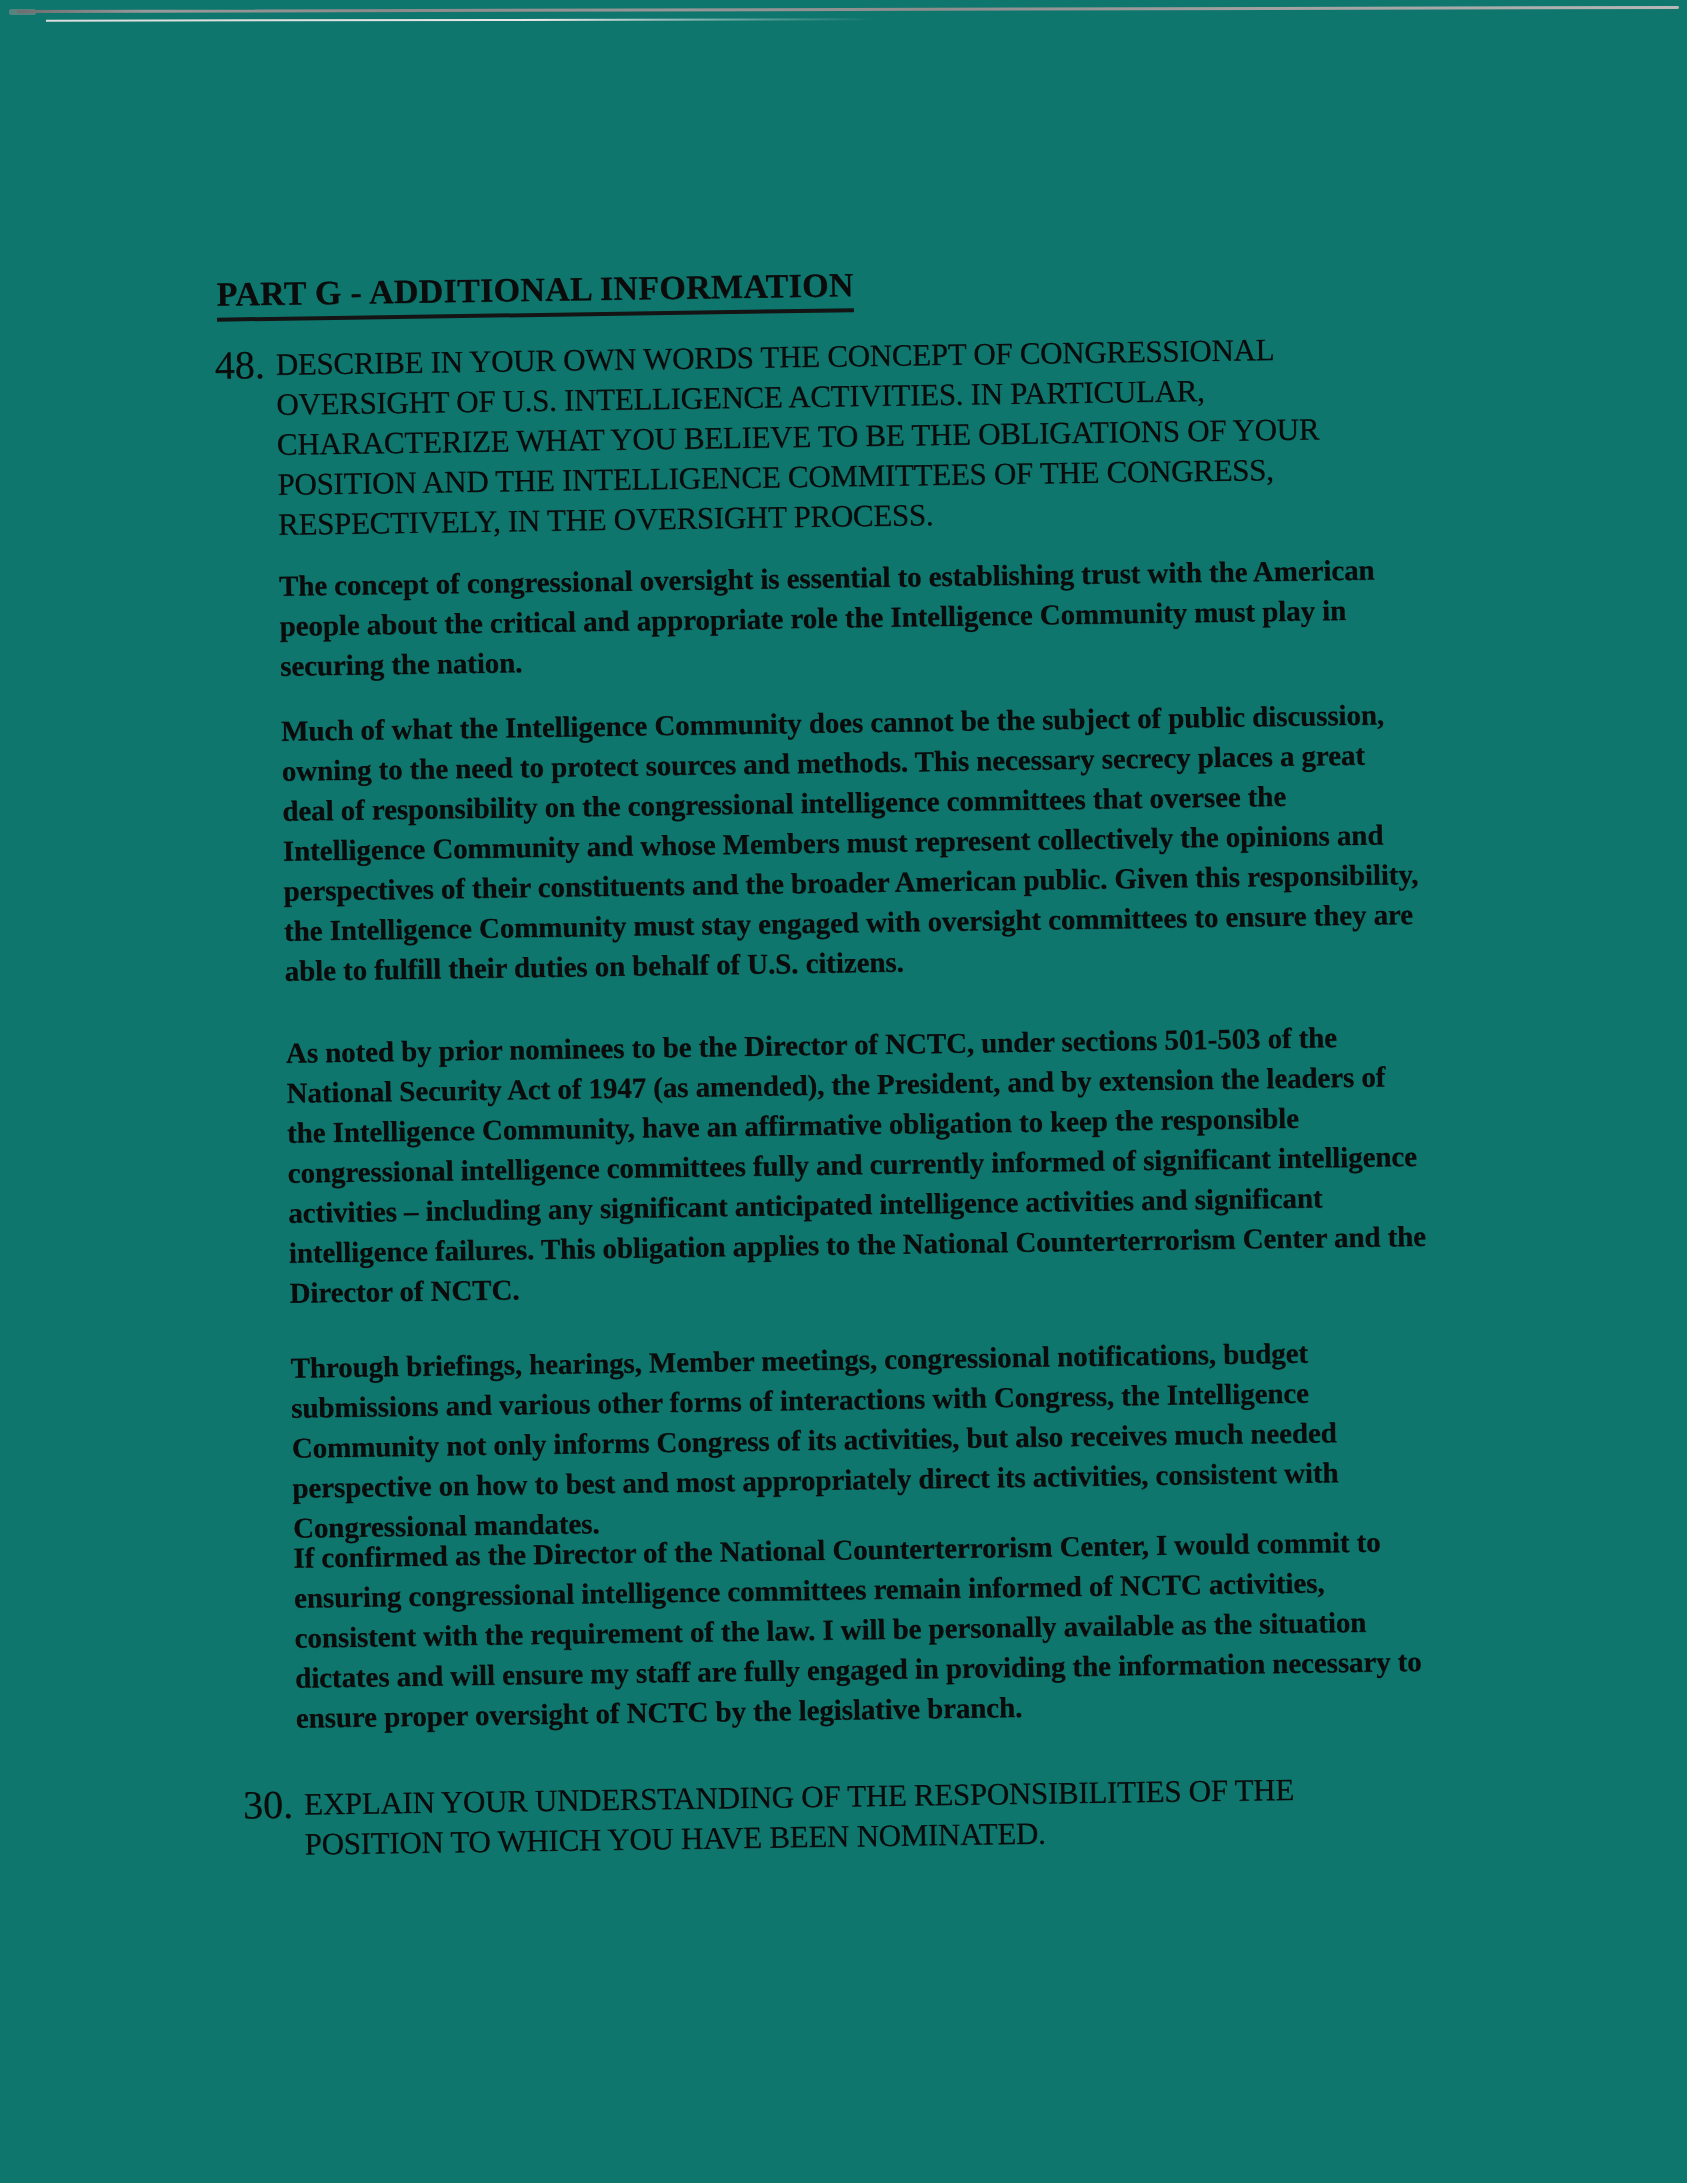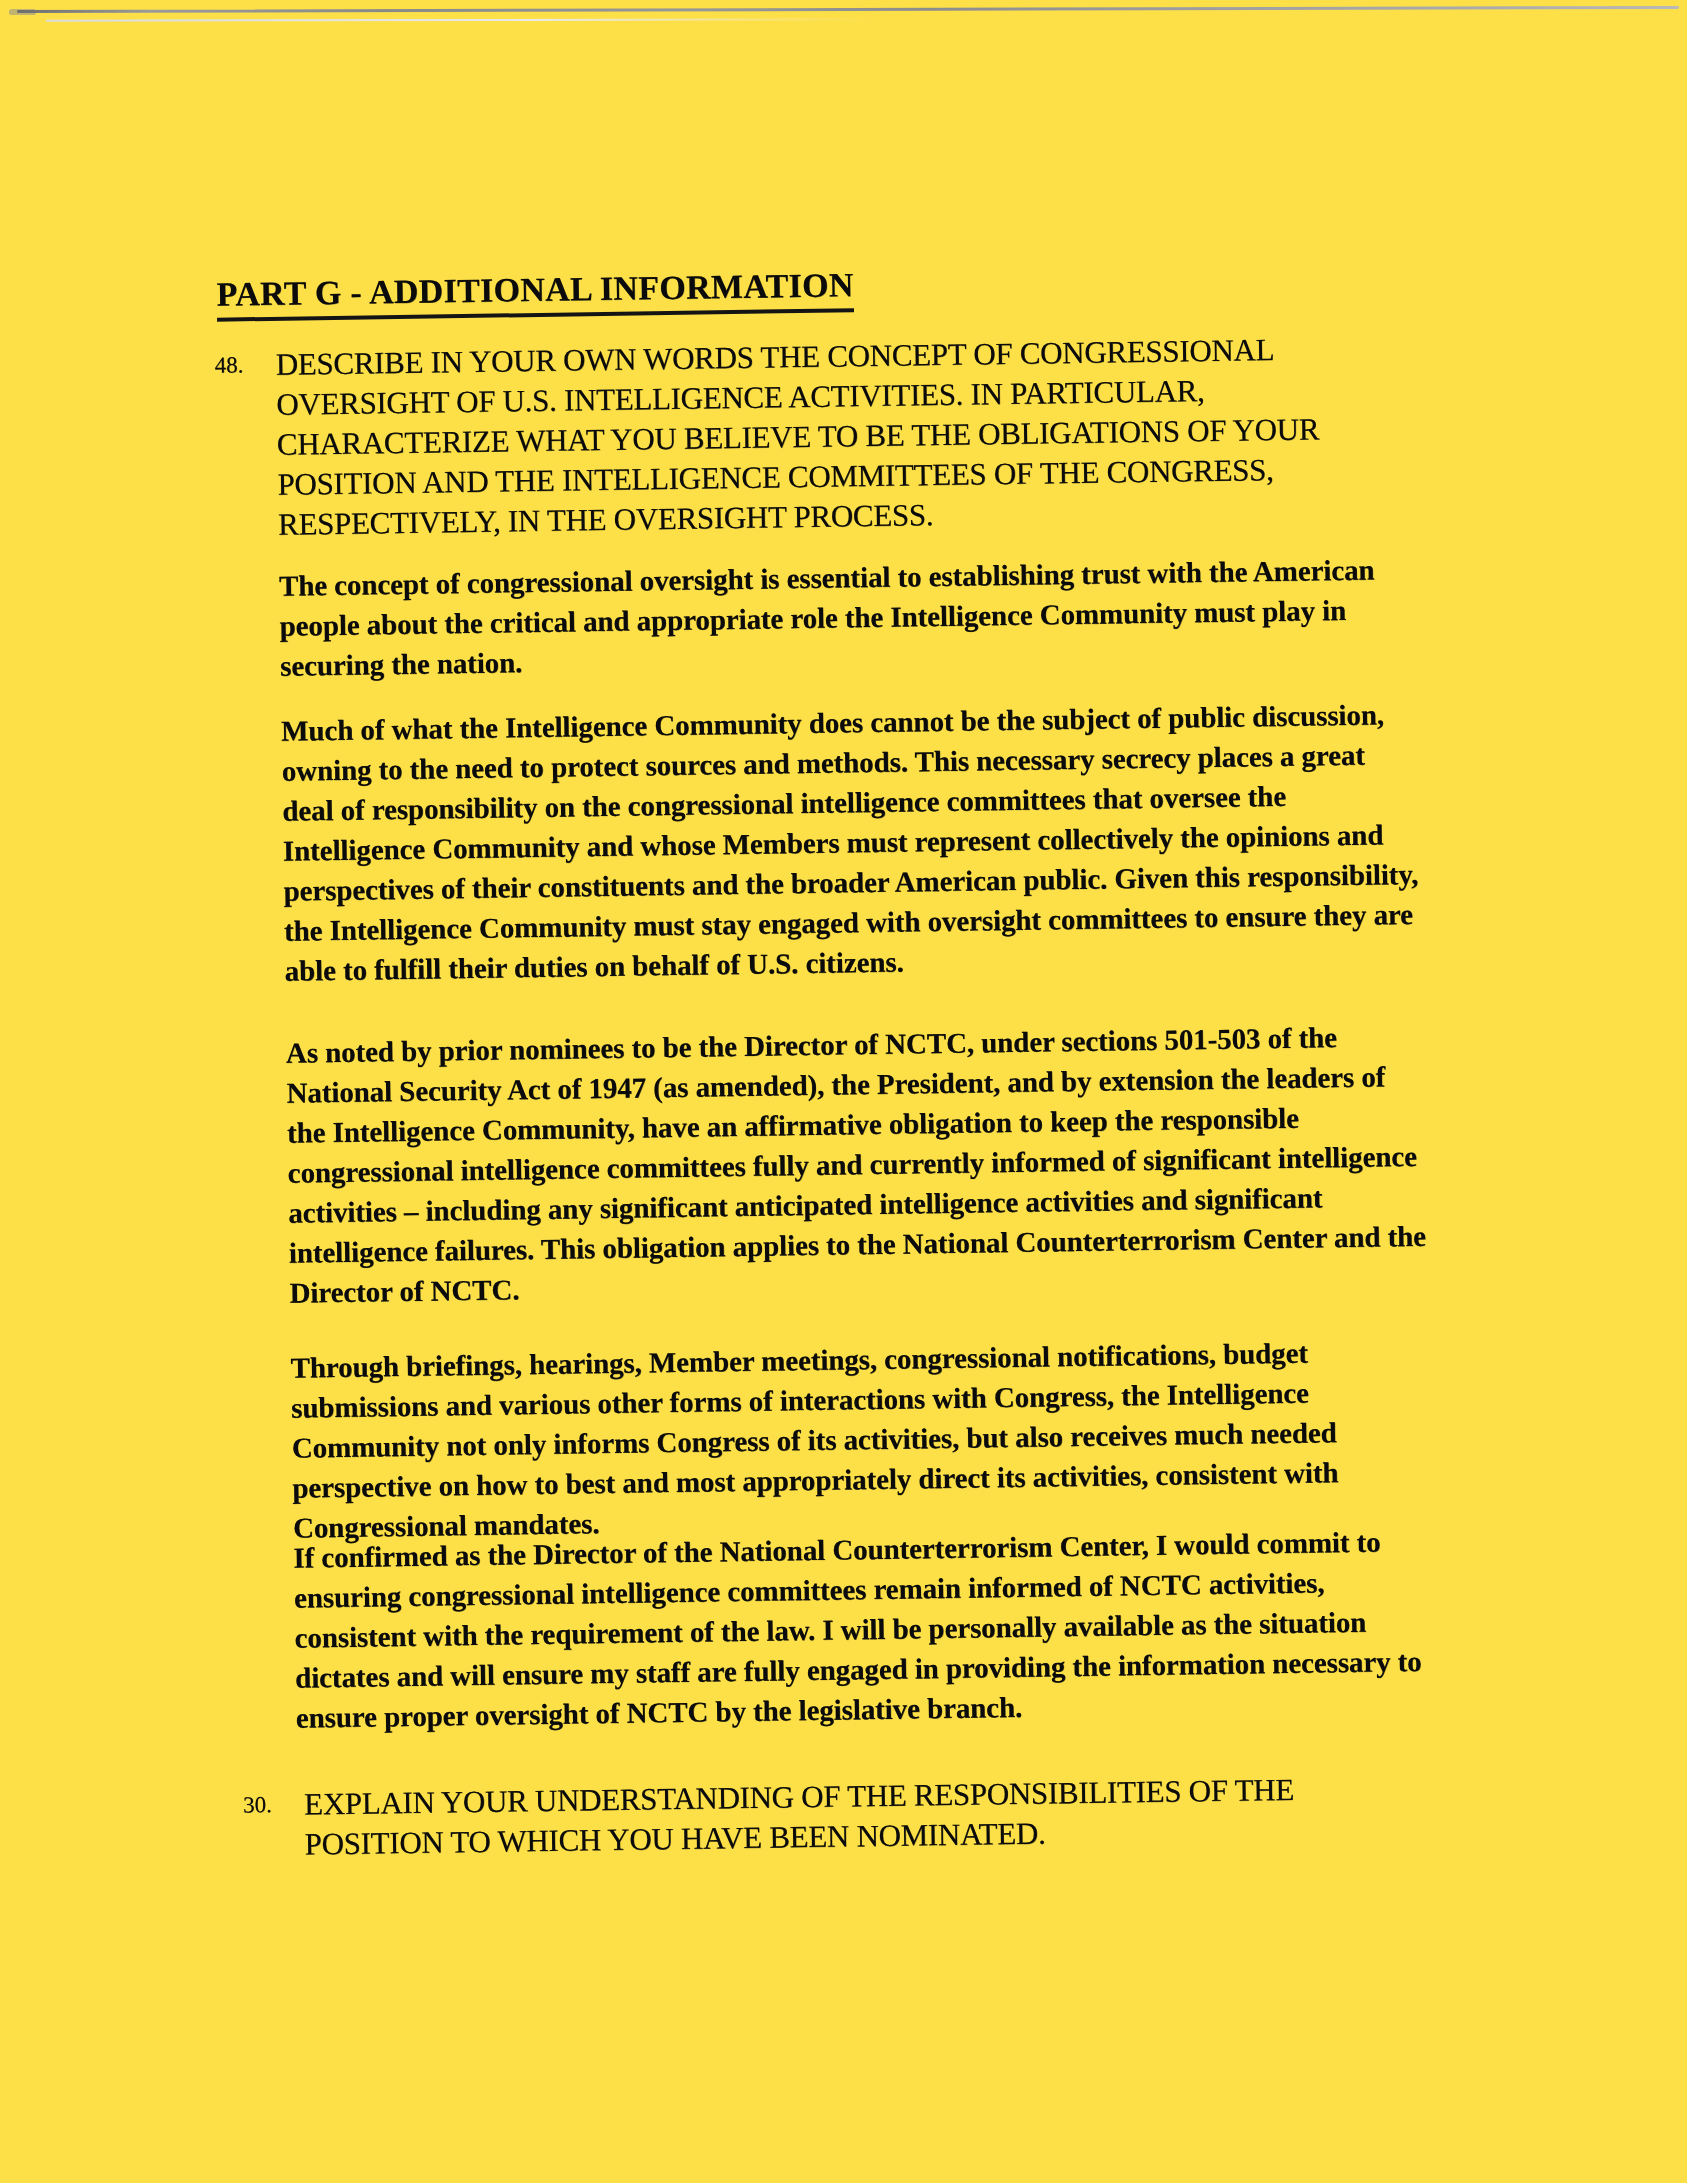--- a/index.html
+++ b/index.html
@@ -1,20 +1,20 @@
 <!DOCTYPE html>
 <html style="font-size:10.6px"><head>
 <meta charset="utf-8">
 <style>
   html, body { margin: 0; padding: 0; background: #ffffff; }
   .page {
     position: relative;
     width: 1687px;
     height: 2183px;
-    background: #fde047;
+    background: #0f766e;
     overflow: hidden;
     font-family: "Liberation Serif", serif;
     color: #0b0b0b;
   }
   
   .artifact-top {
     position: absolute;
     top: 10px; left: 17px;
     width: 1662px; height: 3.3px;
     border-radius: 2px;
@@ -61,21 +61,21 @@
   }
   .qblock {
     position: absolute;
     display: flex;
     align-items: flex-start;
   }
   .q48 { left: 225px; top: 349px; }
   .q49 { left: 232px; top: 1789px; }
   .qnum {
     flex: 0 0 61px;
-    font-size: 23px;
+    font-size: 40px;
     line-height: 40px;
   }
   .qtext {
     font-size: 31px;
     line-height: 40px;
     letter-spacing: -0.3px;
   }
   .q48 .qtext { width: 1075px; }
   .q49 .qtext { width: 1059px; }
   .answer {

